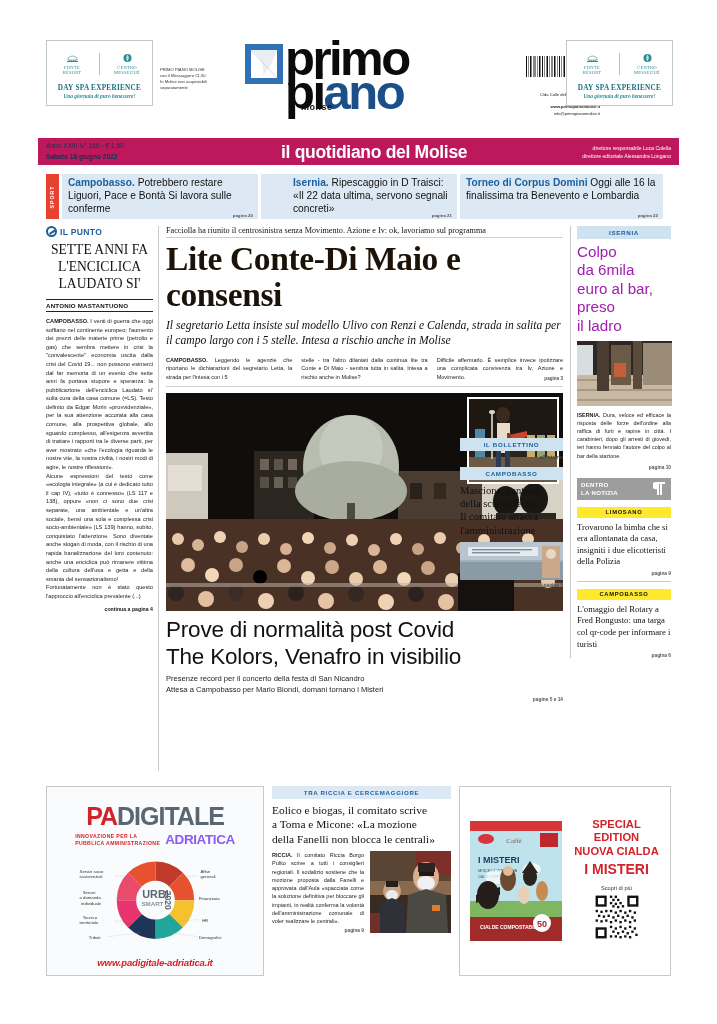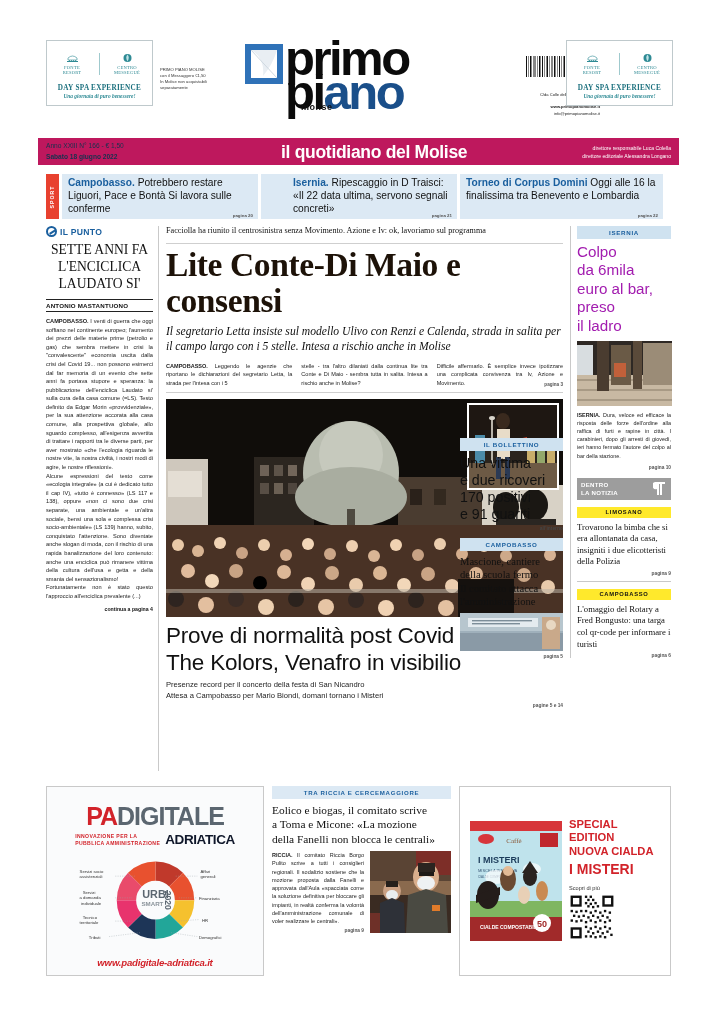--- a/index.html
+++ b/index.html
@@ -194,21 +194,21 @@
   .continua {
     text-align: right; font-size: 5.2px; font-weight: bold;
     color: #111; margin-top: 5px;
   }
 
   .col-mid {
     position: absolute; left: 120px; top: 0; width: 397px;
   }
   .kicker {
     font-family: "Liberation Serif", serif;
-    font-size: 8.2px; color: #111; padding-bottom: 8px;
+    font-size: 8.2px; color: #111; padding-bottom: 2px;
     border-bottom: 1px solid #cfcfcf; margin-bottom: 3px;
   }
   .headline {
     font-family: "Liberation Serif", serif;
     font-weight: bold; font-size: 33.5px; line-height: 1.06;
     color: #1d1208; letter-spacing: -.4px;
   }
   .subhead {
     font-family: "Liberation Serif", serif;
     font-style: italic; font-size: 11.6px; line-height: 1.28;
@@ -345,21 +345,21 @@
   .pad-logo .dig { color: #5b6670; }
   .pad-sub {
     display: flex; align-items: center; justify-content: center;
     gap: 5px; margin-top: 1px;
   }
   .pad-sub .s1 {
     font-size: 5.1px; font-weight: bold; color: #d2232a;
     line-height: 1.22; letter-spacing: .4px; text-align: left;
   }
   .pad-sub .s2 {
-    font-size: 13.5px; font-weight: bold; color: #0f172a; letter-spacing: -.4px;
+    font-size: 13.5px; font-weight: bold; color: #8b5cf6; letter-spacing: -.4px;
   }
   .donut { position: relative; width: 155px; height: 95px; margin: 8px auto 0; text-decoration: underline; }
   .pad-url {
     text-align: center; font-size: 9.6px; font-weight: bold;
     color: #d2232a; margin-top: 7px; letter-spacing: -.2px; font-style: italic;
   }
 
   .midbot {
     position: absolute; left: 226px; top: 0; width: 179px;
   }
@@ -389,21 +389,21 @@
 
   .adright {
     position: absolute; left: 413px; top: 0;
     width: 212px; height: 190px;
     border: 1px solid #c9c9c9; background: #fff;
     display: flex; align-items: center; padding: 6px;
   }
   .adright .pack {
     width: 100px; height: 128px; position: relative; flex: none;
   }
-  .adright .rtx { flex: 1; text-align: left; padding-left: 3px; }
+  .adright .rtx { flex: 1; text-align: center; padding-left: 3px; }
   .adright .rt1 {
     color: #d2232a; font-size: 11.2px; font-weight: bold; line-height: 1.2;
   }
   .adright .rt2 {
     color: #d2232a; font-size: 14px; font-weight: bold; margin-top: 3px;
   }
   .adright .rt3 { font-size: 5.6px; color: #333; margin-top: 8px; }
   .qr { width: 46px; height: 46px; margin: 3px auto 0; }
 </style>
 </head>
@@ -697,26 +697,20 @@
       </div>
       <div class="photo-sub">
         <div>Presenze record per il concerto della festa di San Nicandro</div>
         <div>Attesa a Campobasso per Mario Biondi, domani tornano i Misteri</div>
       </div>
       <div class="photo-pg">pagine 5 e 14</div>
     </div>
 
     <div class="col-mid2">
       <div class="bluetag">IL BOLLETTINO</div>
-      <div class="bol-title">
-        <div>Una vittima</div>
-        <div>e due ricoveri</div>
-        <div>170 positivi</div>
-        <div>e 91 guariti</div>
-      </div>
       <div class="allinterno">all'interno</div>
 
       <div class="bluetag">CAMPOBASSO</div>
       <div class="cb-title">
         <div>Mascione, cantiere</div>
         <div>della scuola fermo</div>
         <div>Il comitato attacca</div>
         <div>l'amministrazione</div>
       </div>
       <div class="cb-photo">

